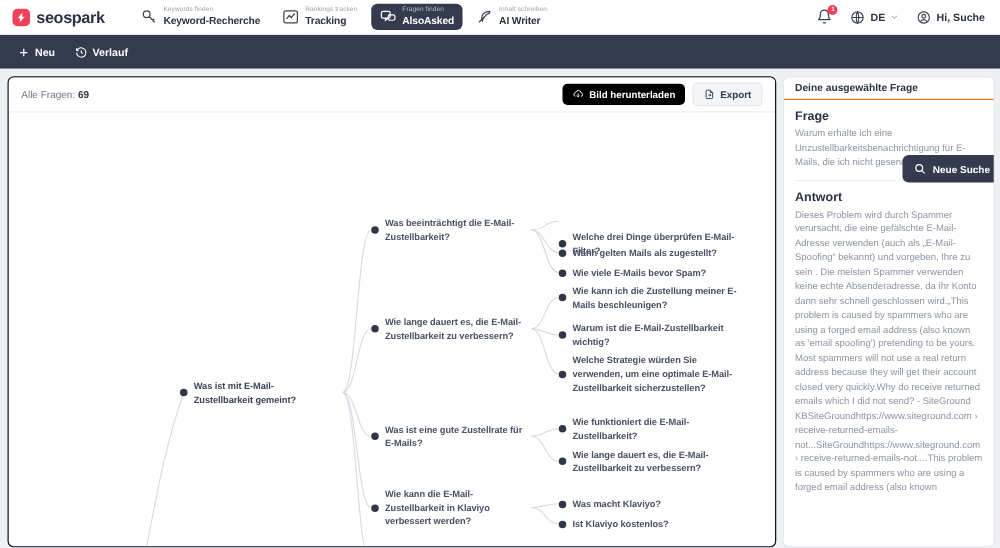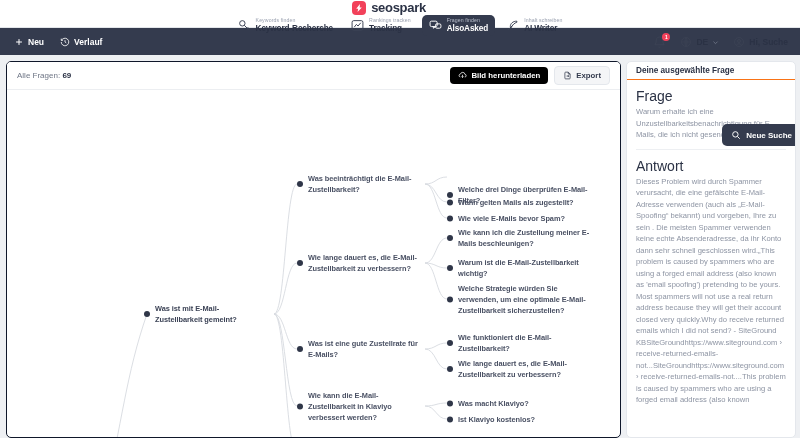--- a/index.html
+++ b/index.html
@@ -12,21 +12,20 @@
 
   
   .topnav {
     height: 28px;
     background: #ffffff;
     border-bottom: 1px solid #e3e6ea;
     display: flex;
     align-items: center;
     padding: 0 10px;
     position: relative;
-    flex-direction: column;
   }
   .brand { display: flex; align-items: center; gap: 5px; margin-right: 22px; }
   .brand-mark {
     width: 14px; height: 14px; border-radius: 4px;
     background: #f2415a;
     display: flex; align-items: center; justify-content: center;
     color: #fff; font-size: 9px; font-weight: bold;
   }
   .brand-name { font-size: 13px; font-weight: 700; color: #2b3245; letter-spacing: -0.3px; }
 
@@ -106,21 +105,21 @@
 
   
   .side {
     width: 170px; flex: 0 0 170px; background: #ffffff;
     border: 1px solid #e4e7ec; border-radius: 5px;
     position: relative; overflow: hidden;
   }
   .side-head { padding: 4px 9px; border-bottom: 1px solid #f97316; }
   .side-head .t { font-size: 8.2px; font-weight: 700; color: #2b3245; }
   .side-body { padding: 8px 9px 0 9px; }
-  .sec-title { font-size: 14px; font-weight: 400; color: #2b3245; margin-bottom: 2px; }
+  .sec-title { font-size: 10px; font-weight: 700; color: #2b3245; margin-bottom: 2px; }
   .sec-text { font-size: 7.6px; line-height: 11.5px; color: #8d94a3; }
   .divider { height: 1px; background: #edeff2; margin: 8px 0; }
 
   .fab {
     position: absolute; right: -6px; top: 62px;
     background: #343b4e; color: #fff; border-radius: 5px;
     padding: 6px 9px; display: flex; align-items: center; gap: 5px;
     font-size: 8px; font-weight: 700; cursor: pointer; z-index: 10;
   }
   .fab .ic { width: 10px; height: 10px; }

